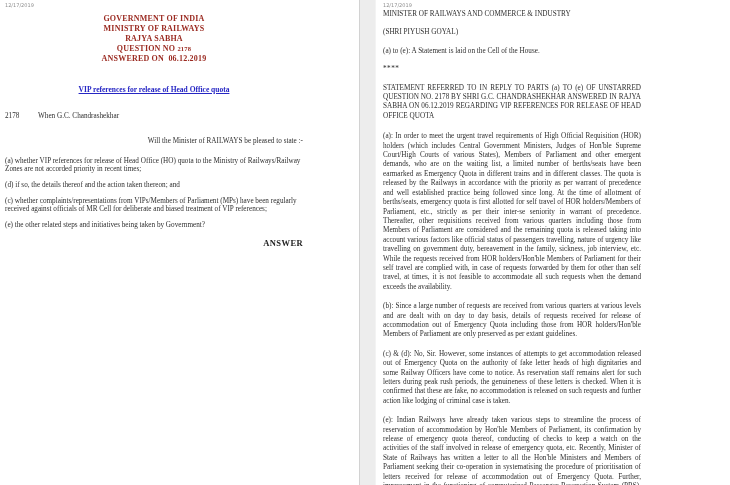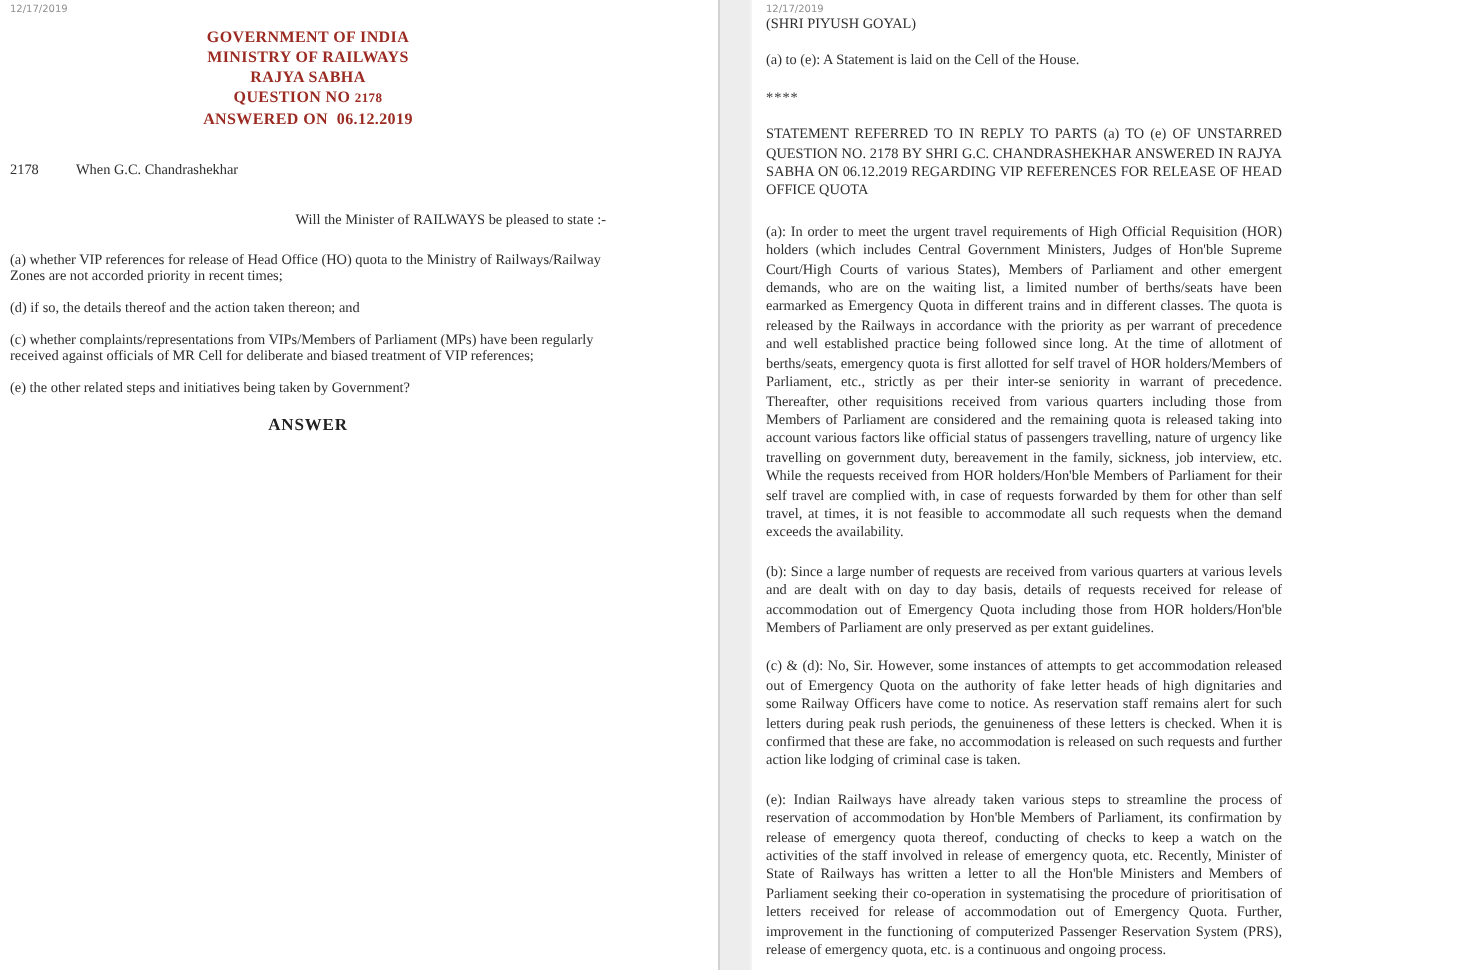--- a/index.html
+++ b/index.html
@@ -18,21 +18,21 @@
   
   .headings{margin-top:6px;text-align:center;color:#9b2b22;font-weight:bold;
             font-size:8px;line-height:10px;letter-spacing:0.2px;}
   .q-no-small{font-size:6.5px;}
   .subject{margin-top:14px;text-align:center;}
   .subject a{color:#2626c4;font-weight:bold;font-size:7.5px;text-decoration:underline;cursor:pointer;}
   .qrow{margin-top:16px;font-size:7.2px;line-height:8px;display:flex;}
   .qrow .qno{width:33px;}
   .lp-body p{font-size:7.2px;line-height:8px;margin:0 0 8px 0;}
   .lp-body .intro{margin-top:17px;margin-bottom:12px;text-align:right;}
-  .answer-h{margin-top:9px;text-align:center;font-weight:bold;font-size:8.5px;letter-spacing:0.4px;color:#222;}
+  .answer-h{margin-top:9px;text-align:right;font-weight:bold;font-size:8.5px;letter-spacing:0.4px;color:#222;}
 
   
   .rp p{font-size:7.2px;line-height:9.4px;margin:0 0 9px 0;color:#2e2e2e;}
   .rp .first{margin-top:2px;}
   .rp .caps-head{text-align:justify;margin-bottom:11px;}
   .rp .para{text-align:justify;margin-bottom:10px;}
   .rp .stars{letter-spacing:0.5px;}
 </style>
 </head>
 <body>
@@ -46,20 +46,23 @@
       <div>GOVERNMENT OF INDIA</div>
       <div>MINISTRY OF RAILWAYS</div>
       <div>RAJYA SABHA</div>
       <div>
         <span>QUESTION NO</span>
         <span class="q-no-small">2178</span>
       </div>
       <div style="white-space:pre;">ANSWERED ON  06.12.2019</div>
     </div>
 
+    <div class="subject">
+      <a>VIP references for release of Head Office quota</a>
+    </div>
 
     <div class="qrow">
       <span class="qno">2178</span>
       <span>When G.C. Chandrashekhar</span>
     </div>
 
     <div class="lp-body">
       <p class="intro">Will the Minister of RAILWAYS be pleased to state :-</p>
       <p>(a) whether VIP references for release of Head Office (HO) quota to the Ministry of Railways/Railway Zones are not accorded priority in recent times;</p>
       <p>(d) if so, the details thereof and the action taken thereon; and</p>
@@ -68,20 +71,21 @@
     </div>
 
     <div class="answer-h">ANSWER</div>
   </div>
 
   <div class="gutter"></div>
 
   <div class="page page-right rp">
     <div class="timestamp">12/17/2019</div>
 
+    <p class="first">MINISTER OF RAILWAYS AND COMMERCE &amp; INDUSTRY</p>
     <p>(SHRI PIYUSH GOYAL)</p>
     <p>(a) to (e): A Statement is laid on the Cell of the House.</p>
     <p class="stars">****</p>
 
     <p class="caps-head">STATEMENT REFERRED TO IN REPLY TO PARTS (a) TO (e) OF UNSTARRED QUESTION NO. 2178 BY SHRI G.C. CHANDRASHEKHAR ANSWERED IN RAJYA SABHA ON 06.12.2019 REGARDING VIP REFERENCES FOR RELEASE OF HEAD OFFICE QUOTA</p>
 
     <p class="para">(a): In order to meet the urgent travel requirements of High Official Requisition (HOR) holders (which includes Central Government Ministers, Judges of Hon'ble Supreme Court/High Courts of various States), Members of Parliament and other emergent demands, who are on the waiting list, a limited number of berths/seats have been earmarked as Emergency Quota in different trains and in different classes. The quota is released by the Railways in accordance with the priority as per warrant of precedence and well established practice being followed since long. At the time of allotment of berths/seats, emergency quota is first allotted for self travel of HOR holders/Members of Parliament, etc., strictly as per their inter-se seniority in warrant of precedence. Thereafter, other requisitions received from various quarters including those from Members of Parliament are considered and the remaining quota is released taking into account various factors like official status of passengers travelling, nature of urgency like travelling on government duty, bereavement in the family, sickness, job interview, etc. While the requests received from HOR holders/Hon'ble Members of Parliament for their self travel are complied with, in case of requests forwarded by them for other than self travel, at times, it is not feasible to accommodate all such requests when the demand exceeds the availability.</p>
     <p class="para">(b): Since a large number of requests are received from various quarters at various levels and are dealt with on day to day basis, details of requests received for release of accommodation out of Emergency Quota including those from HOR holders/Hon'ble Members of Parliament are only preserved as per extant guidelines.</p>
     <p class="para">(c) &amp; (d): No, Sir. However, some instances of attempts to get accommodation released out of Emergency Quota on the authority of fake letter heads of high dignitaries and some Railway Officers have come to notice. As reservation staff remains alert for such letters during peak rush periods, the genuineness of these letters is checked. When it is confirmed that these are fake, no accommodation is released on such requests and further action like lodging of criminal case is taken.</p>
     <p class="para">(e): Indian Railways have already taken various steps to streamline the process of reservation of accommodation by Hon'ble Members of Parliament, its confirmation by release of emergency quota thereof, conducting of checks to keep a watch on the activities of the staff involved in release of emergency quota, etc. Recently, Minister of State of Railways has written a letter to all the Hon'ble Ministers and Members of Parliament seeking their co-operation in systematising the procedure of prioritisation of letters received for release of accommodation out of Emergency Quota. Further, improvement in the functioning of computerized Passenger Reservation System (PRS), release of emergency quota, etc. is a continuous and ongoing process.</p>

